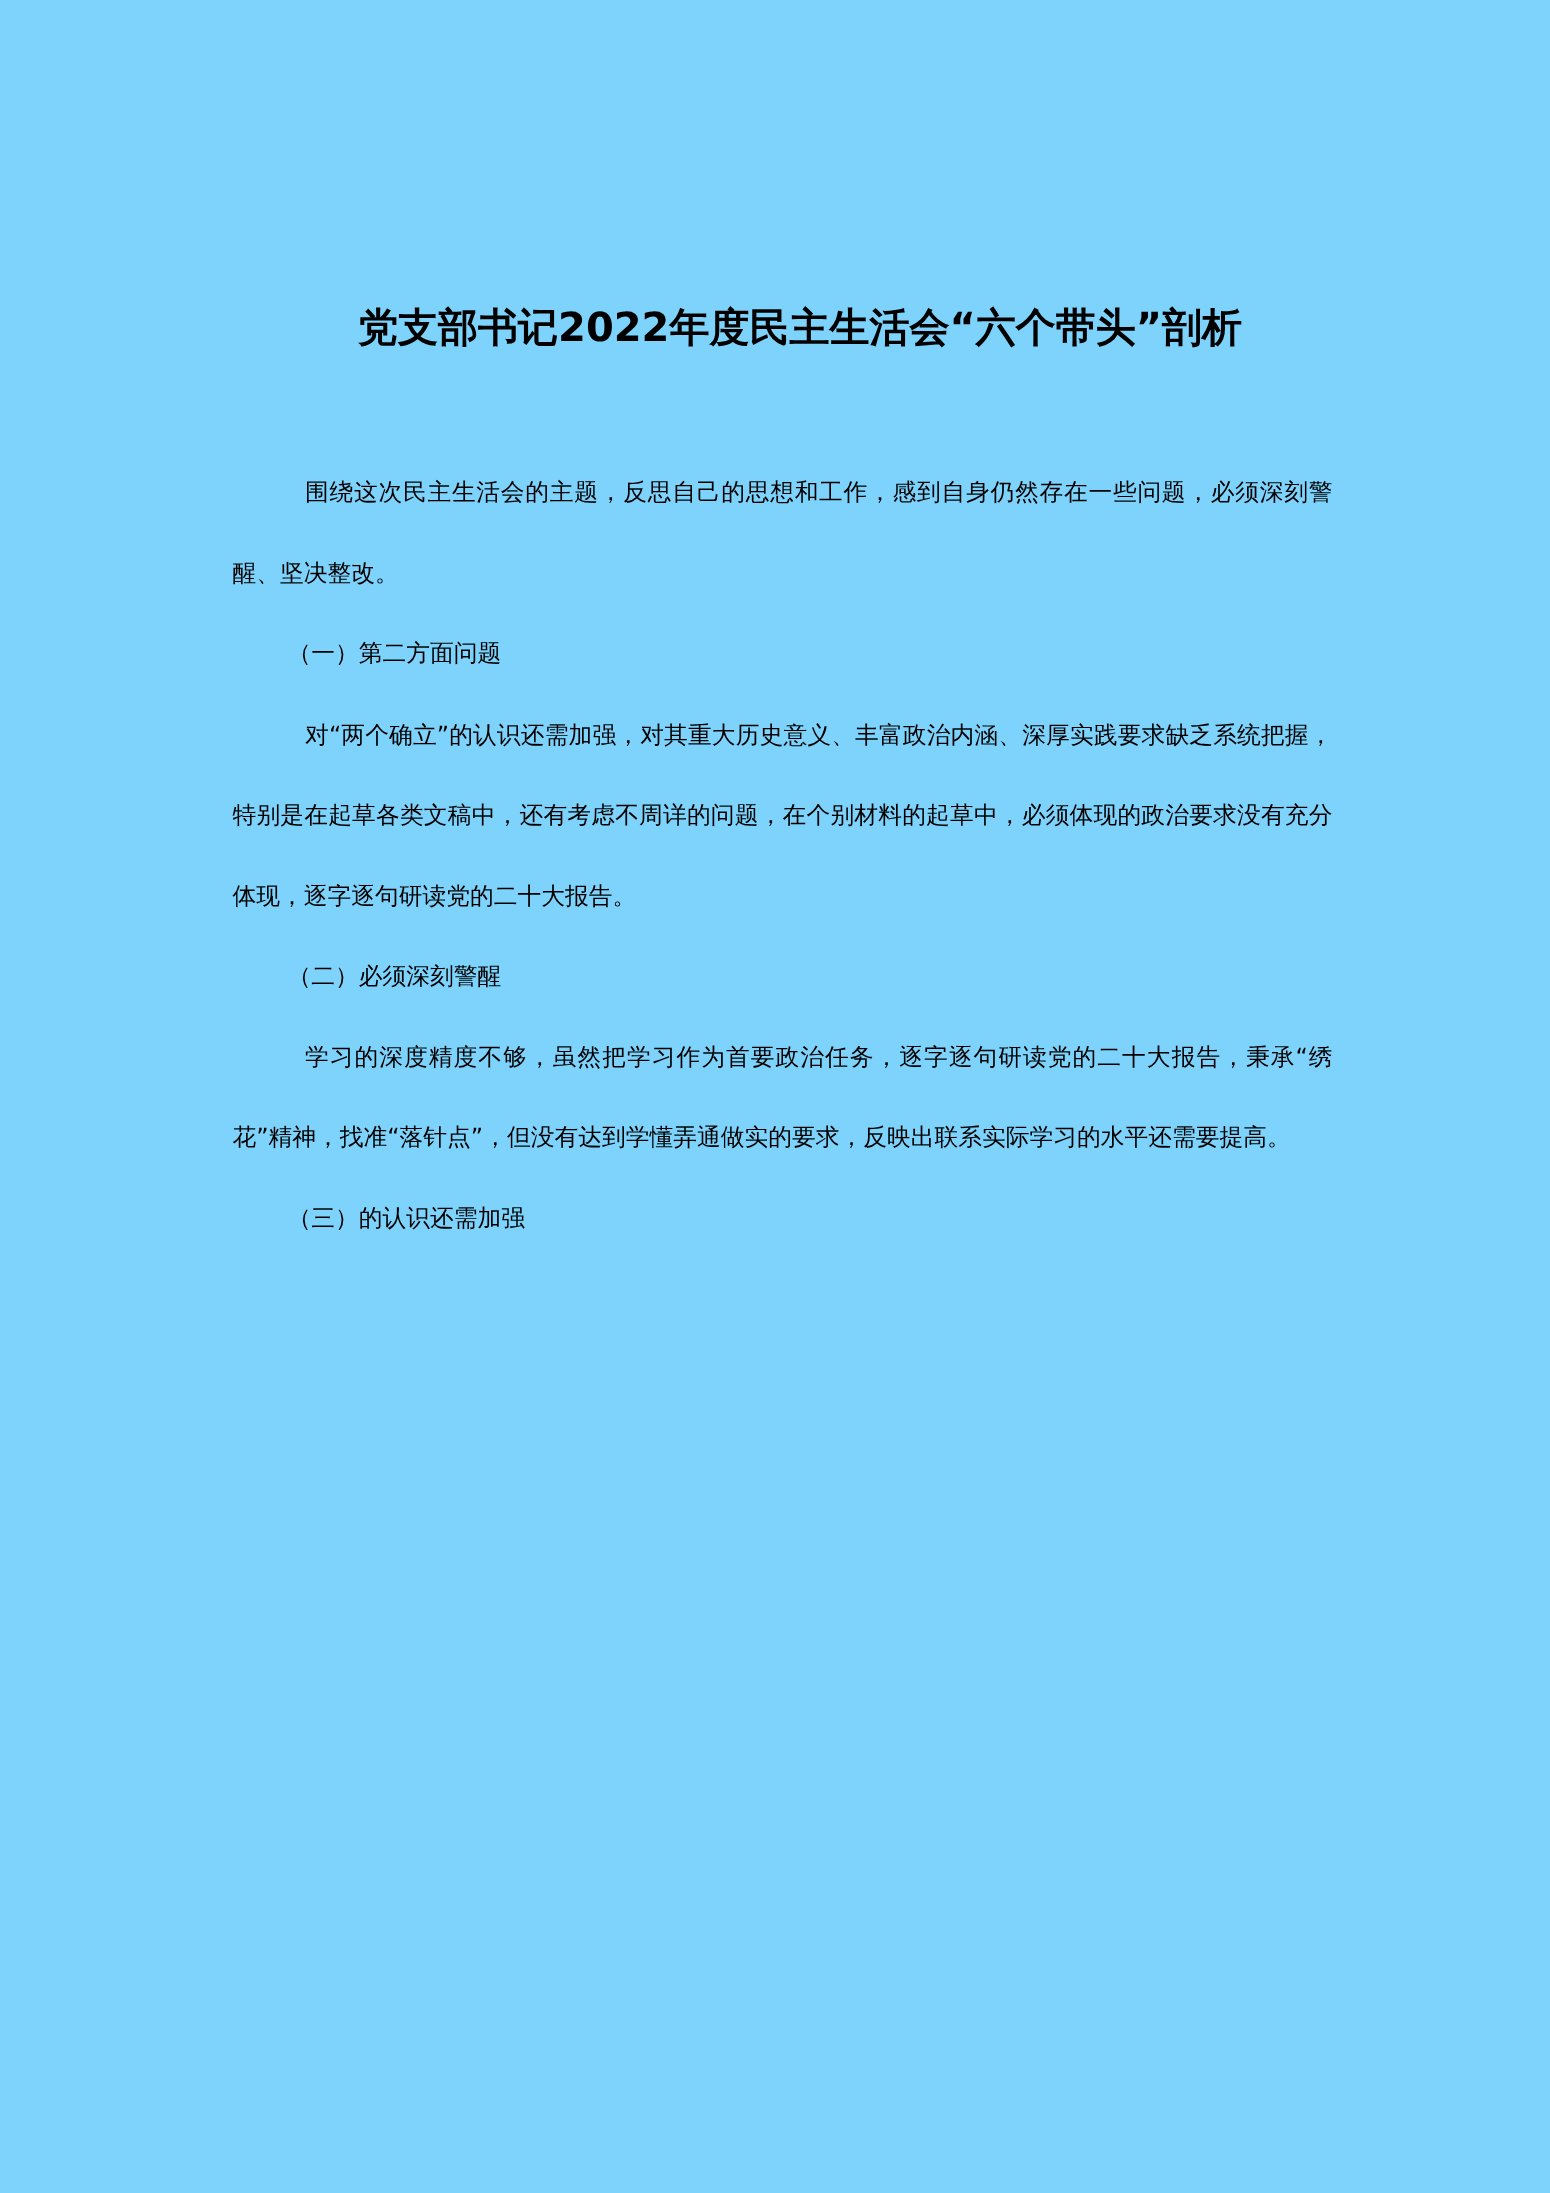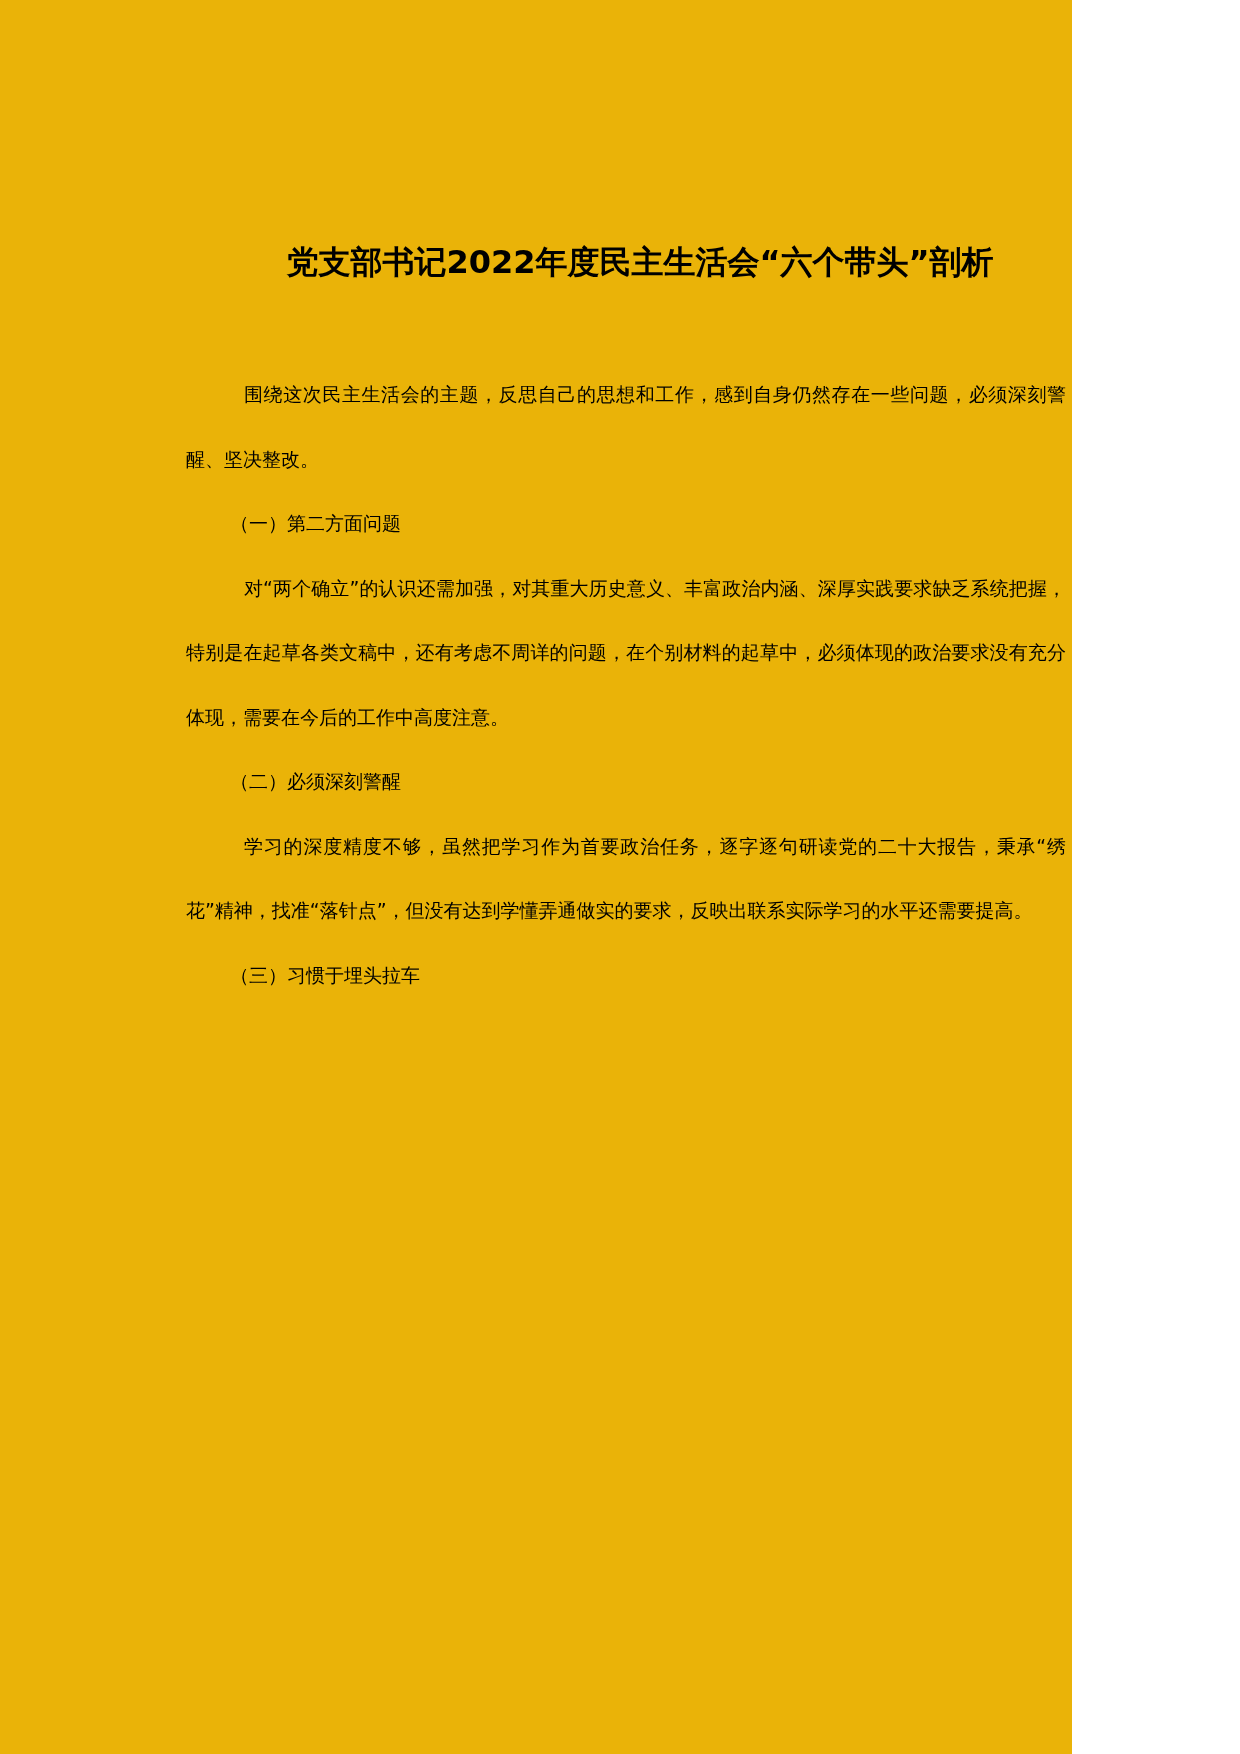--- a/index.html
+++ b/index.html
@@ -1,35 +1,35 @@
 <!DOCTYPE html>
 <html><head>
   <meta charset="utf-8">
   <style>
     html, body { margin: 0; padding: 0; background: #ffffff; }
     body { width: 1240px; height: 1754px; position: relative; overflow: hidden; color: #000; }
-    .page { position: absolute; left: 0; top: 0; width: 1072px; height: 1754px; background: #eab308; }
+    .page { position: absolute; left: 0; top: 0; width: 1240px; height: 1754px; background: #7dd3fc; }
     .title {
       position: absolute; left: 0; top: 238px; width: 1240px; text-align: center;
       font-family: "DejaVu Sans", sans-serif; font-weight: bold; font-size: 32px; letter-spacing: 0px;
       line-height: 48px; padding-left: 40px; box-sizing: border-box;
     }
     .body-text {
       position: absolute; left: 186px; top: 362px; width: 880px;
       font-family: "DejaVu Sans", sans-serif; font-size: 19px; line-height: 64.5px;
     }
     .body-text p { margin: 0; text-align: justify; text-align-last: left; }
     .indent { text-indent: 58px; }
   </style>
 </head>
 <body>
 
 <div class="page">
   <div class="title">党支部书记2022年度民主生活会“六个带头”剖析</div>
   <div class="body-text">
     <p class="indent">围绕这次民主生活会的主题，反思自己的思想和工作，感到自身仍然存在一些问题，必须深刻警醒、坚决整改。</p>
     <p class="indent" style="text-indent:44px;">（一）第二方面问题</p>
-    <p class="indent">对“两个确立”的认识还需加强，对其重大历史意义、丰富政治内涵、深厚实践要求缺乏系统把握，特别是在起草各类文稿中，还有考虑不周详的问题，在个别材料的起草中，必须体现的政治要求没有充分体现，需要在今后的工作中高度注意。</p>
+    <p class="indent">对“两个确立”的认识还需加强，对其重大历史意义、丰富政治内涵、深厚实践要求缺乏系统把握，特别是在起草各类文稿中，还有考虑不周详的问题，在个别材料的起草中，必须体现的政治要求没有充分体现，逐字逐句研读党的二十大报告。</p>
     <p class="indent" style="text-indent:44px;">（二）必须深刻警醒</p>
     <p class="indent">学习的深度精度不够，虽然把学习作为首要政治任务，逐字逐句研读党的二十大报告，秉承“绣花”精神，找准“落针点”，但没有达到学懂弄通做实的要求，反映出联系实际学习的水平还需要提高。</p>
-    <p class="indent" style="text-indent:44px;">（三）习惯于埋头拉车</p>
+    <p class="indent" style="text-indent:44px;">（三）的认识还需加强</p>
   </div>
 </div>
 
 </body></html>

